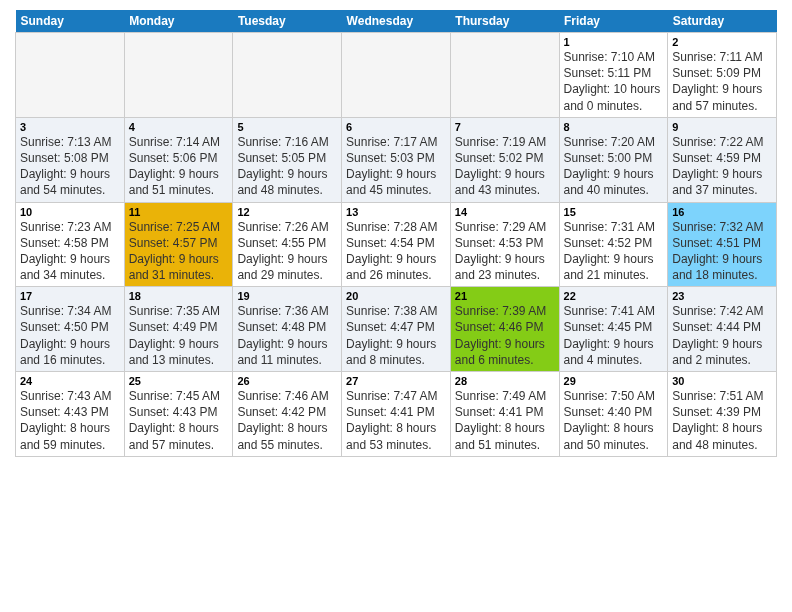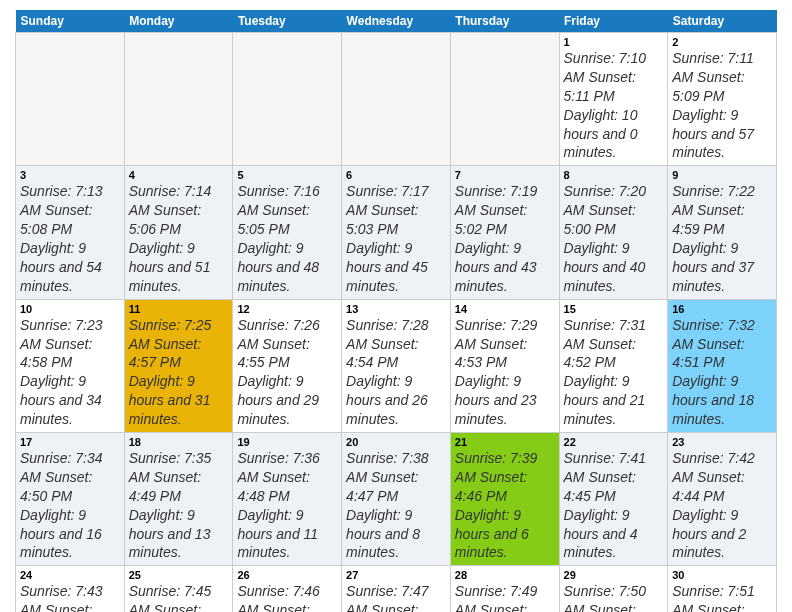--- a/index.html
+++ b/index.html
@@ -80,24 +80,23 @@
     tbody tr:nth-child(even) td:not(.empty) {
       background: #f0f4f8;
     }
     .day-num {
       font-weight: bold;
       font-size: 11px;
       display: block;
       margin-bottom: 1px;
     }
     .day-info {
-      font-size: 14px;
+      font-size: 12px;
       color: #333;
       line-height: 1.35;
-      font-style: italic;
     }
   </style>
 </head>
 <body>
 
 <div class="container">
 
   <table>
     <thead>
       <tr id="thead-row">

